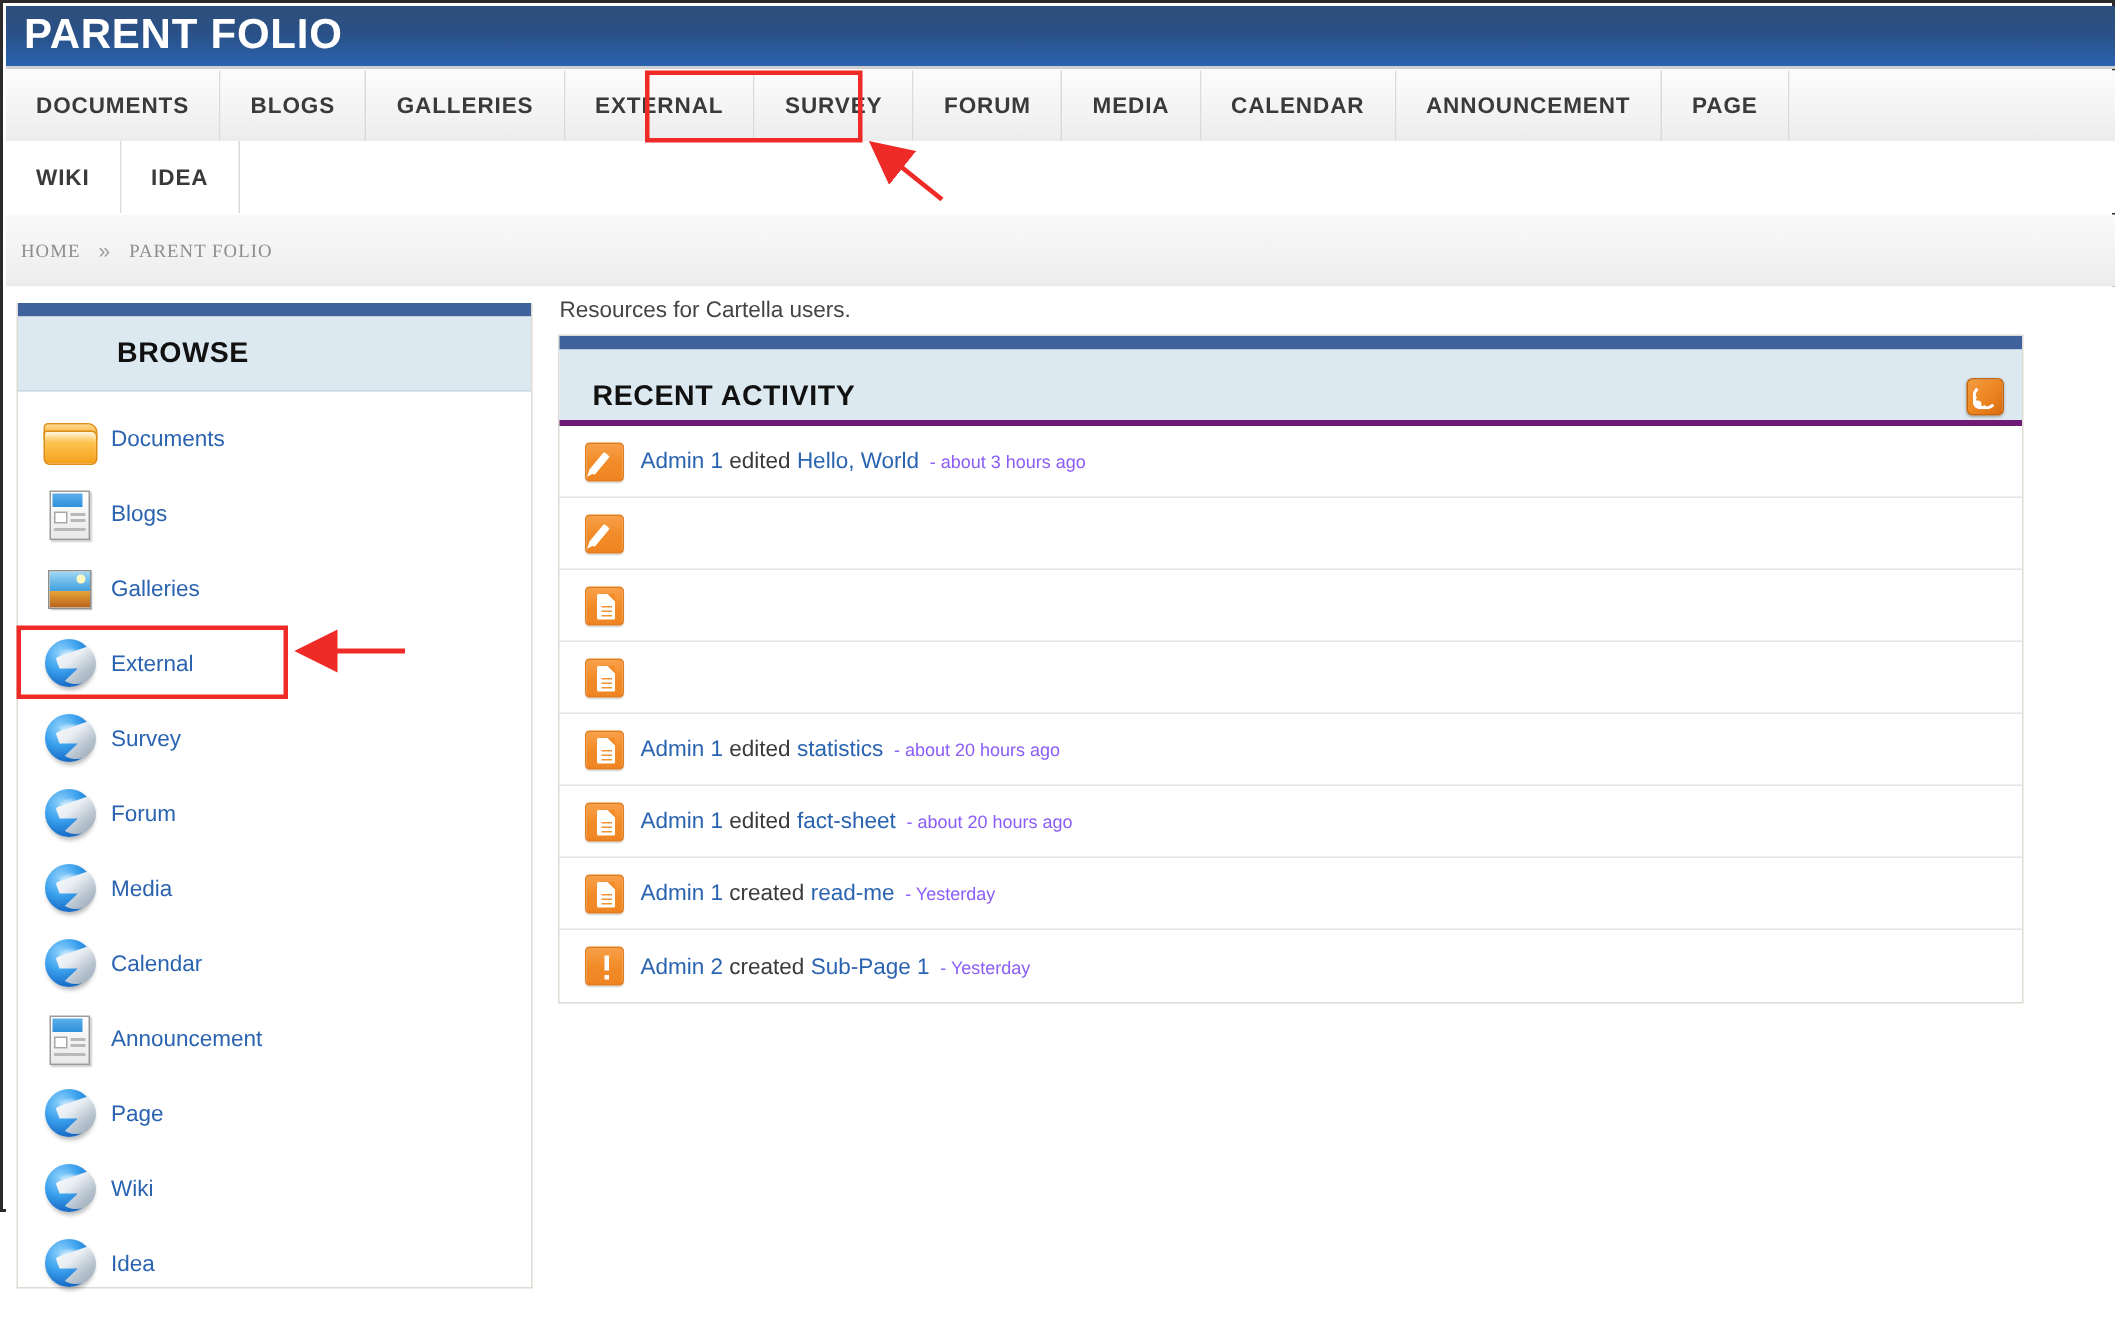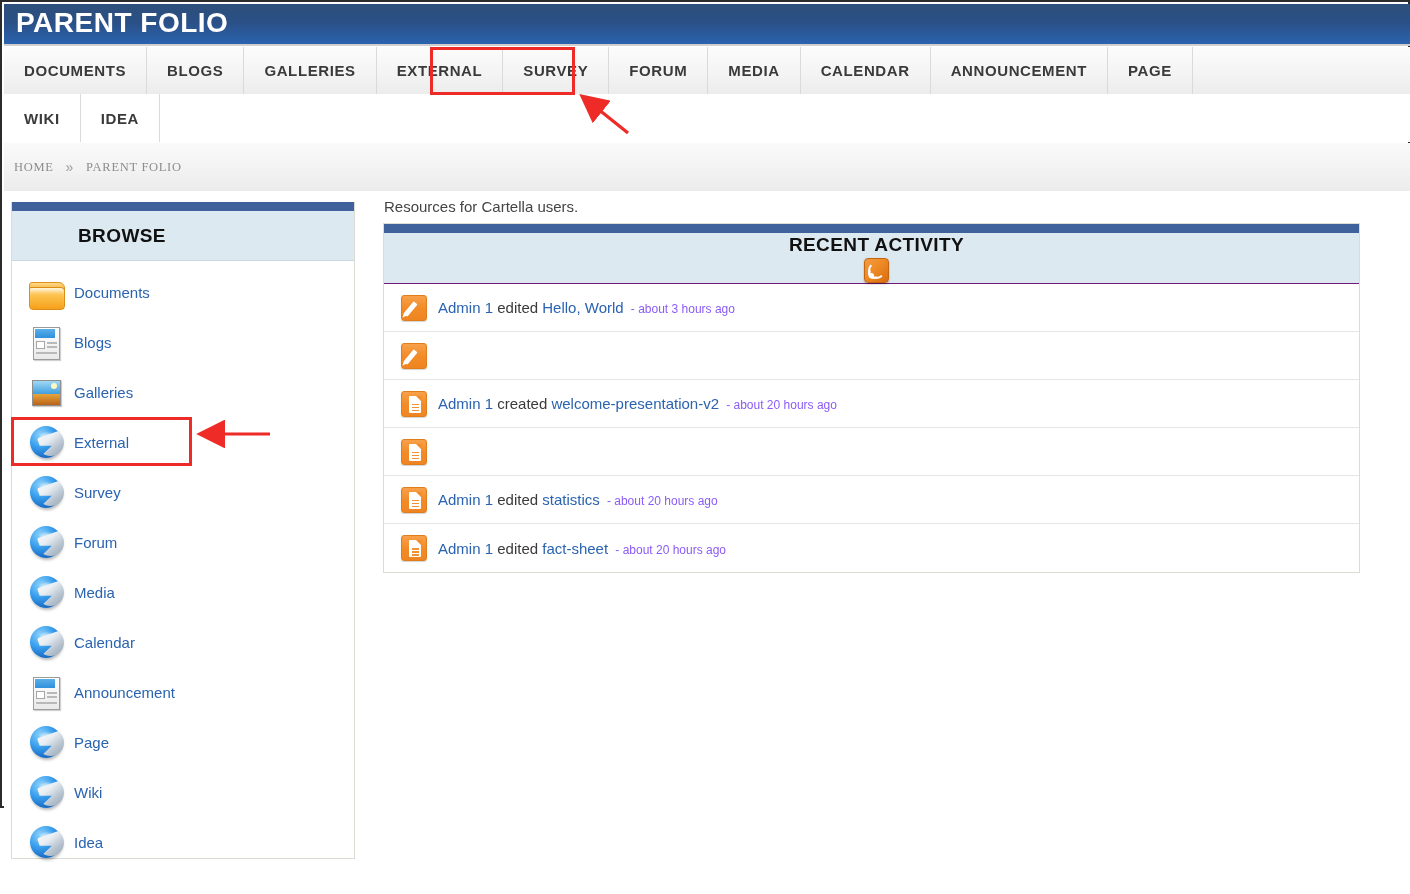--- a/index.html
+++ b/index.html
@@ -168,37 +168,36 @@
     filter:blur(1px);
   }
   
   .hl-external{
     position:absolute; left:-1px; top:0px; width:181px; height:49px;
     border:3px solid #ee2b26; pointer-events:none;
   }
 
   
   .main {
-    position:absolute; left:371px; top:0px; width:985px;
+    position:absolute; left:360px; top:0px; width:985px;
   }
   .intro-text {
     font-size:15px; color:#444; padding:7px 0 0 9px;
   }
   .panel {
     position:absolute; left:8px; top:32px; width:977px;
     border:1px solid #dcdcd4;
     background:#ffffff;
   }
   .panel-topbar{ height:9px; background:#3f619c; }
   .panel-head{
     height:51px; background:#dde9f0;
     display:flex; align-items:center; justify-content:space-between;
-    padding:1px 12px 0 22px;
-    border-bottom:1px solid #701a75;
-    flex-direction:column;
+    padding:16px 12px 0 22px;
+    border-bottom:4px solid #701a75;
   }
   .panel-title{ font-size:19px; font-weight:bold; color:#111; letter-spacing:0.4px; }
   .rss-icon{
     width:25px; height:25px; border-radius:4px;
     background:linear-gradient(135deg,#f29b42 0%,#ef8a25 45%,#d96c10 100%);
     border:1px solid #c4650f;
     position:relative; cursor:pointer;
     box-shadow:0 1px 2px rgba(0,0,0,.3);
   }
   .rss-icon .dot{
@@ -451,38 +450,49 @@
             </div>
             <div class="activity-row">
               <span class="act-ico">
                 <span class="g-pencil"></span>
               </span>
             </div>
             <div class="activity-row">
               <span class="act-ico">
                 <span class="g-file"></span>
               </span>
-              <span class="act-text"><a>Admin 1</a> <span>created</span> <a>welcome-presentation-v2</a> <span class="act-time">- about 20 hours ago</span></span>
             </div>
             <div class="activity-row">
               <span class="act-ico">
                 <span class="g-file"></span>
               </span>
             </div>
             <div class="activity-row">
               <span class="act-ico">
                 <span class="g-file"></span>
               </span>
               <span class="act-text"><a>Admin 1</a> <span>edited</span> <a>statistics</a> <span class="act-time">- about 20 hours ago</span></span>
             </div>
             <div class="activity-row">
               <span class="act-ico">
                 <span class="g-file"></span>
               </span>
               <span class="act-text"><a>Admin 1</a> <span>edited</span> <a>fact-sheet</a> <span class="act-time">- about 20 hours ago</span></span>
+            </div>
+            <div class="activity-row">
+              <span class="act-ico">
+                <span class="g-file"></span>
+              </span>
+              <span class="act-text"><a>Admin 1</a> <span>created</span> <a>read-me</a> <span class="act-time">- Yesterday</span></span>
+            </div>
+            <div class="activity-row">
+              <span class="act-ico">
+                <span class="g-excl"></span>
+              </span>
+              <span class="act-text"><a>Admin 2</a> <span>created</span> <a>Sub-Page 1</a> <span class="act-time">- Yesterday</span></span>
             </div>
           </div>
       </div>
     </div>
   </div>
 
   <div class="anno-box-tab"></div>
   <svg class="anno-svg">
     <defs>
       <marker id="ah" markerWidth="9" markerHeight="9" refX="7.5" refY="4.5" orient="auto">

